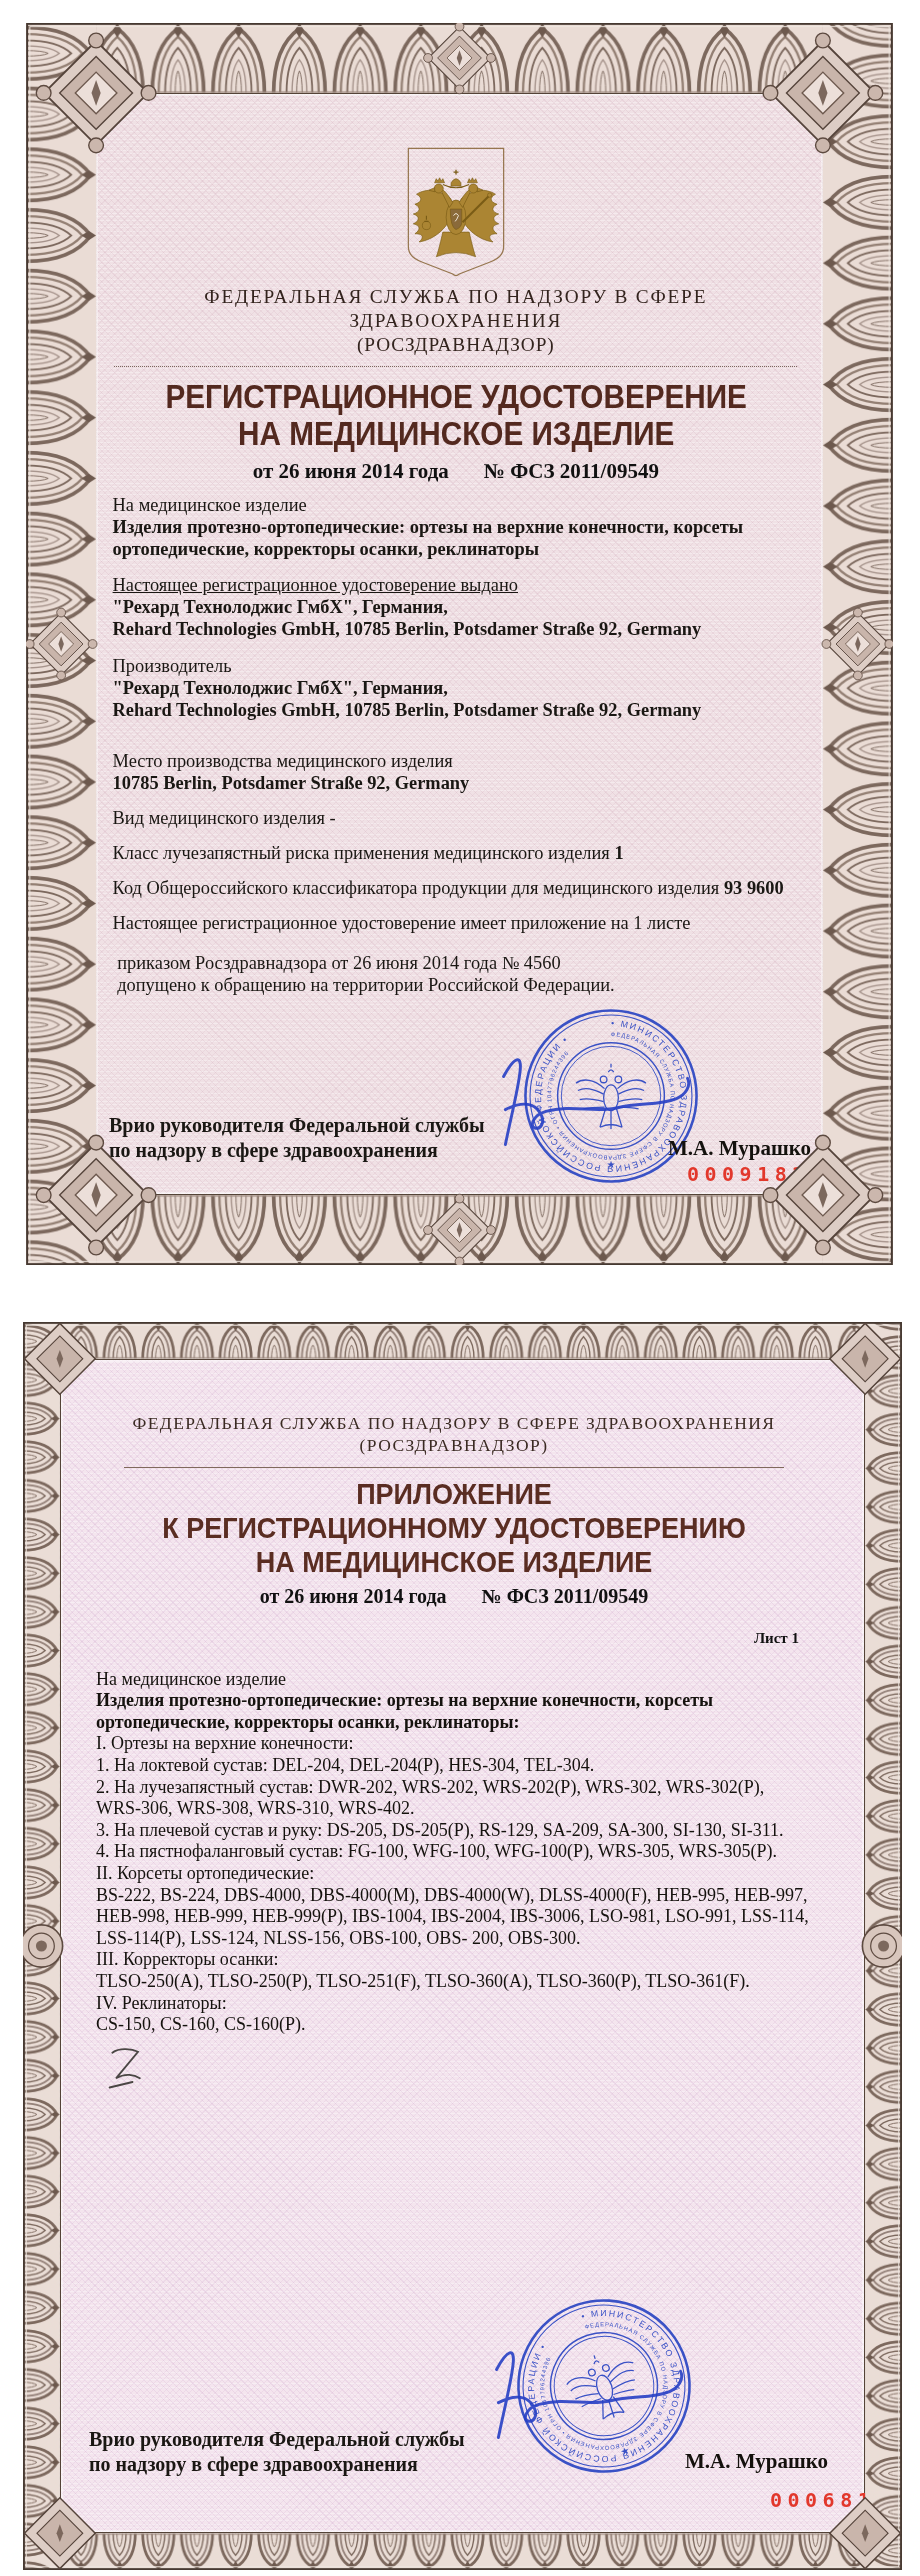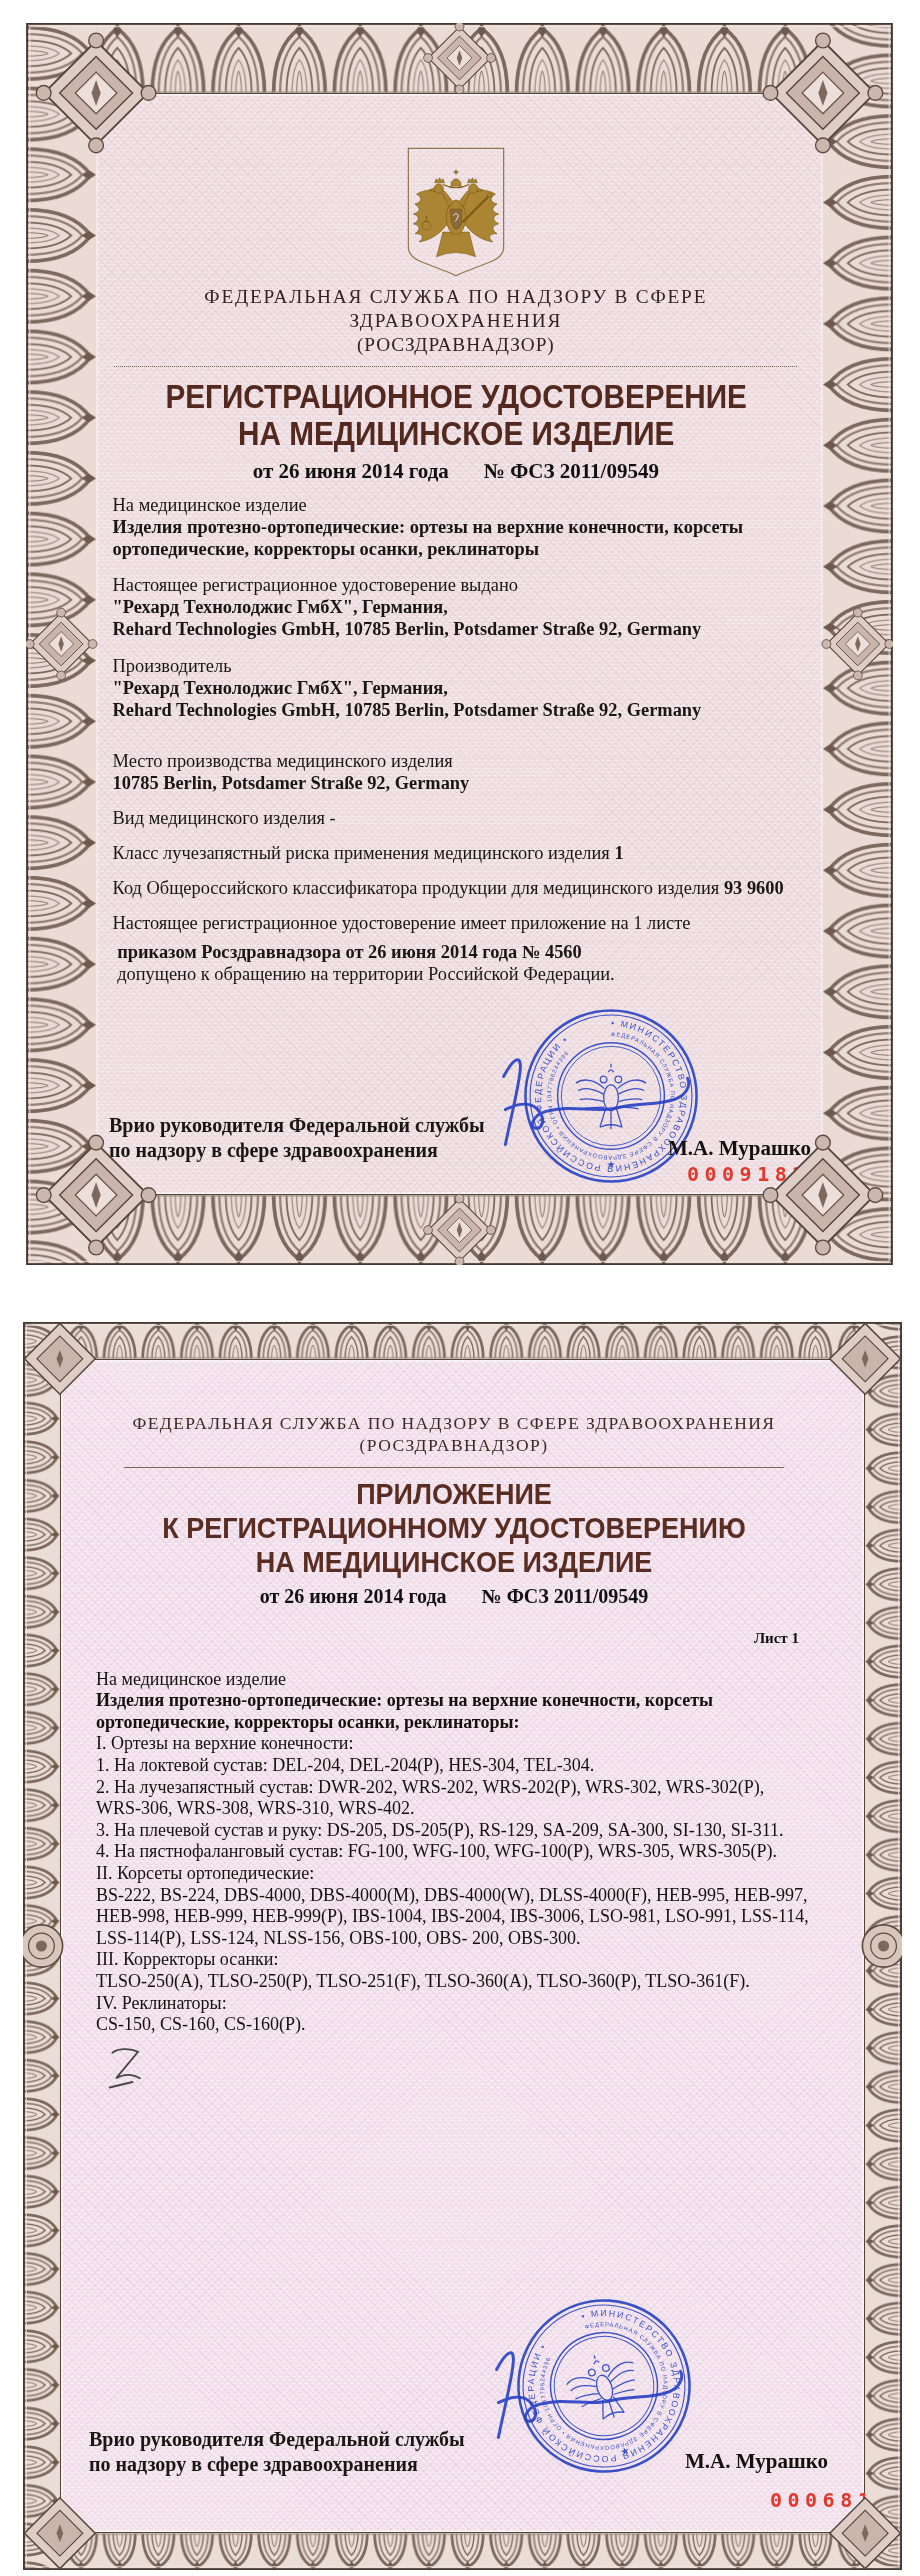--- a/index.html
+++ b/index.html
@@ -135,33 +135,33 @@
       <div class="doctitle" style="margin-top:11px;">РЕГИСТРАЦИОННОЕ УДОСТОВЕРЕНИЕ</div>
       <div class="doctitle">НА МЕДИЦИНСКОЕ ИЗДЕЛИЕ</div>
 
       <div class="daterow">
         <span>от  26 июня 2014 года</span>
         <span>№  ФСЗ 2011/09549</span>
       </div>
 
       <div class="p" style="margin-top:9.2px;">На медицинское изделие</div>
       <div class="p b">Изделия протезно-ортопедические: ортезы на верхние конечности, корсеты ортопедические, корректоры осанки, реклинаторы</div>
-      <div class="p" style="margin-top:14.7px;">Настоящее регистрационное удостоверение выдано</div>
+      <div class="p" style="margin-top:14.7px;text-decoration:underline;">Настоящее регистрационное удостоверение выдано</div>
       <div class="p b">"Рехард Технолоджис ГмбХ", Германия,</div>
       <div class="p b">Rehard Technologies GmbH, 10785 Berlin, Potsdamer Straße 92, Germany</div>
       <div class="p" style="margin-top:14.7px;">Производитель</div>
       <div class="p b">"Рехард Технолоджис ГмбХ", Германия,</div>
       <div class="p b">Rehard Technologies GmbH, 10785 Berlin, Potsdamer Straße 92, Germany</div>
       <div class="p" style="margin-top:29px;">Место производства медицинского изделия</div>
       <div class="p b">10785 Berlin, Potsdamer Straße 92, Germany</div>
       <div class="p" style="margin-top:13px;">Вид медицинского изделия -</div>
       <div class="p" style="margin-top:13px;"><span>Класс лучезапястный риска применения медицинского изделия </span><span class="b">1</span></div>
       <div class="p" style="margin-top:13px;"><span>Код Общероссийского классификатора продукции для медицинского изделия </span><span class="b">93 9600</span></div>
       <div class="p" style="margin-top:13px;">Настоящее регистрационное удостоверение имеет приложение на 1 листе</div>
-      <div class="p" style="margin-top:7px;padding-left:4.6px;font-weight:bold;">приказом Росздравнадзора от 26 июня 2014 года № 4560</div>
+      <div class="p" style="margin-top:18px;padding-left:4.6px;">приказом Росздравнадзора от 26 июня 2014 года № 4560</div>
       <div class="p" style="padding-left:4.6px;">допущено к обращению на территории Российской Федерации.</div>
     </div>
 
     <svg class="stamp" style="left:423px;top:910px;" width="184" height="184" viewBox="-100 -100 200 200">
       <g fill="none" stroke="#2b46c3">
         <circle r="93" stroke-width="2.8"></circle>
         <circle r="88" stroke-width="1.2"></circle>
         <circle r="58" stroke-width="1.6"></circle>
         <circle r="54" stroke-width="1"></circle>
       </g>

